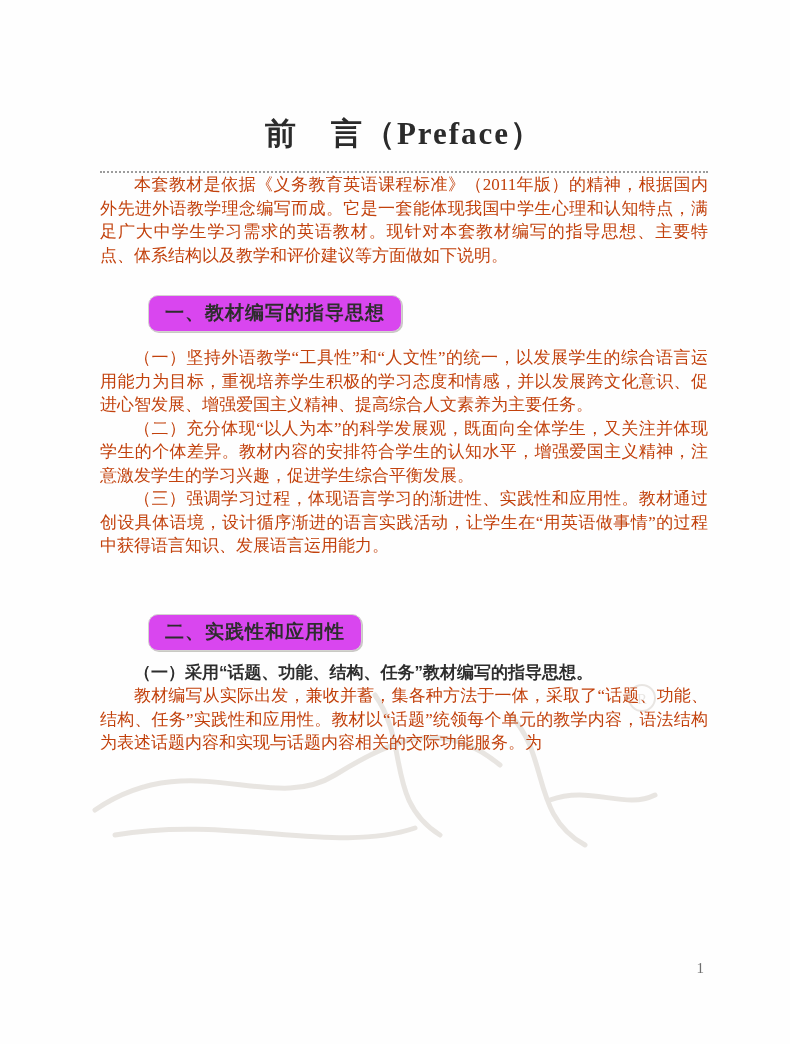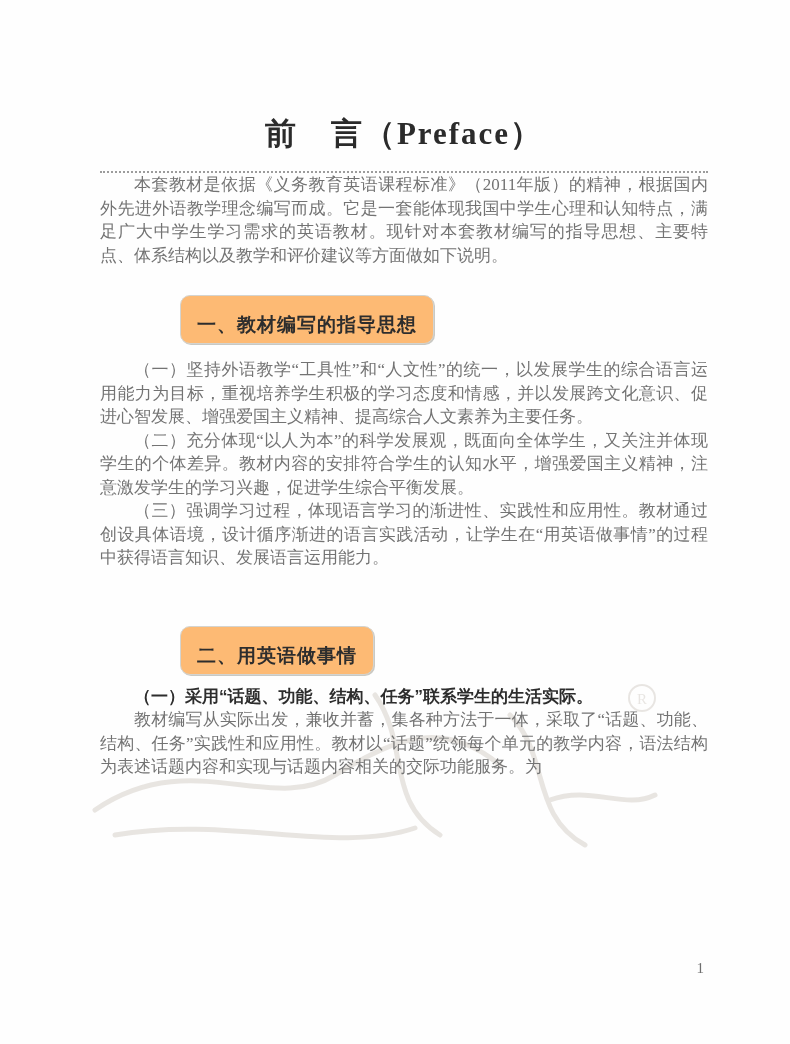--- a/index.html
+++ b/index.html
@@ -31,38 +31,37 @@
     margin-top: 15px;
     height: 0;
     border-bottom: 2px dotted #9c9c9c;
   }
   p.para {
     margin: 0;
     font-size: 17px;
     line-height: 23.5px;
     text-align: justify;
     text-indent: 2em;
-    color: #737373;
+    color: #c2410c;
   }
   .intro { margin-top: 24px; }
   .heading-row { margin: 28px 0 0 48px; }
   .heading-row-2 { margin-top: 56px; }
   .heading-box {
     display: inline-block;
-    background: #fdba74;
+    background: #d946ef;
     border: 1px solid #d4d4d0;
     box-shadow: 1px 1px 0 #c9c9c4;
     border-radius: 10px;
-    padding: 16px 16px 5px 16px;
+    padding: 4px 16px 5px 16px;
     font-family: "Liberation Sans", "DejaVu Sans", sans-serif;
     font-weight: bold;
     font-size: 19px;
     color: #2d2d2d;
     letter-spacing: 1px;
-    margin-left: 32px;
   }
   .section-paras { margin-top: 14px; }
   p.subheading {
     margin-top: 10px;
     font-family: "Liberation Sans", "DejaVu Sans", sans-serif;
     font-weight: bold;
     font-size: 17px;
     color: #2d2d2d;
   }
   .after-sub { margin-top: 8px; }
@@ -112,24 +111,24 @@
       <span class="heading-box">一、教材编写的指导思想</span>
     </div>
 
     <div class="section-paras">
       <p class="para">（一）坚持外语教学“工具性”和“人文性”的统一，以发展学生的综合语言运用能力为目标，重视培养学生积极的学习态度和情感，并以发展跨文化意识、促进心智发展、增强爱国主义精神、提高综合人文素养为主要任务。</p>
       <p class="para">（二）充分体现“以人为本”的科学发展观，既面向全体学生，又关注并体现学生的个体差异。教材内容的安排符合学生的认知水平，增强爱国主义精神，注意激发学生的学习兴趣，促进学生综合平衡发展。</p>
       <p class="para">（三）强调学习过程，体现语言学习的渐进性、实践性和应用性。教材通过创设具体语境，设计循序渐进的语言实践活动，让学生在“用英语做事情”的过程中获得语言知识、发展语言运用能力。</p>
     </div>
 
     <div class="heading-row heading-row-2">
-      <span class="heading-box">二、用英语做事情</span>
+      <span class="heading-box">二、实践性和应用性</span>
     </div>
 
-    <p class="para subheading">（一）采用“话题、功能、结构、任务”联系学生的生活实际。</p>
+    <p class="para subheading">（一）采用“话题、功能、结构、任务”教材编写的指导思想。</p>
 
     <p class="para after-sub">教材编写从实际出发，兼收并蓄，集各种方法于一体，采取了“话题、功能、结构、任务”实践性和应用性。教材以“话题”统领每个单元的教学内容，语法结构为表述话题内容和实现与话题内容相关的交际功能服务。为</p>
 
   </div>
 
   <div class="page-number">1</div>
 
 </div>
 
 </body></html>

